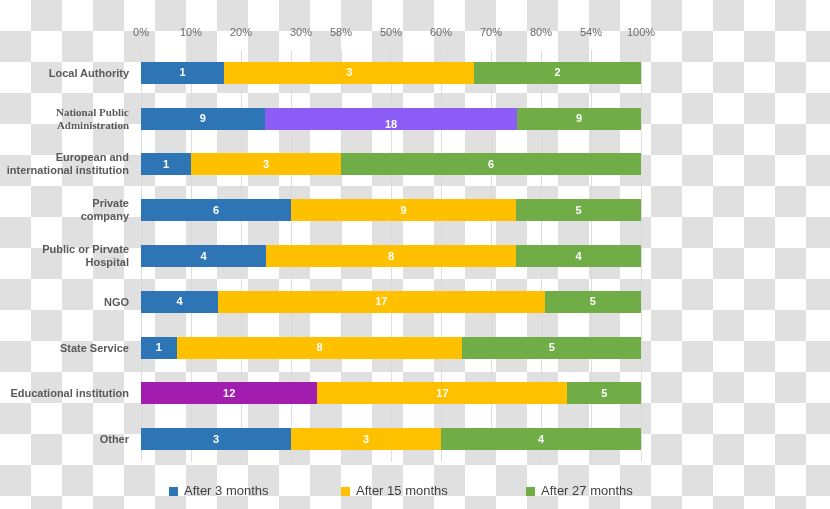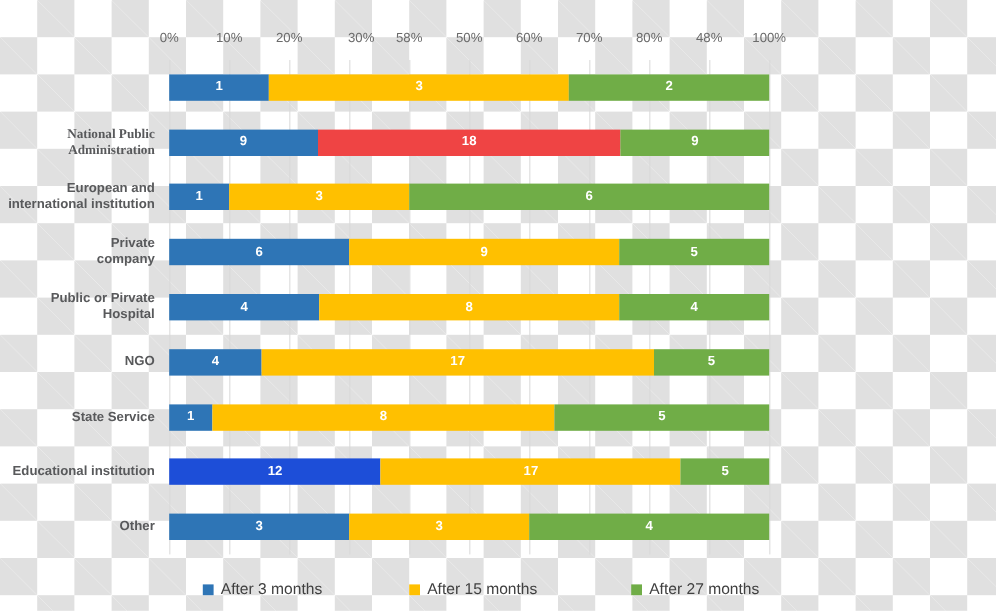--- a/index.html
+++ b/index.html
@@ -145,21 +145,21 @@
   <div id="x-axis">
       <div class="x-tick-label" style="left: 0px;">0%</div>
       <div class="x-tick-label" style="left: 50px;">10%</div>
       <div class="x-tick-label" style="left: 100px; text-align: center;">20%</div>
       <div class="x-tick-label" style="left: 150px; padding-left: 20px;">30%</div>
       <div class="x-tick-label" style="left: 200px;">58%</div>
       <div class="x-tick-label" style="left: 250px;">50%</div>
       <div class="x-tick-label" style="left: 300px;">60%</div>
       <div class="x-tick-label" style="left: 350px;">70%</div>
       <div class="x-tick-label" style="left: 400px;">80%</div>
-      <div class="x-tick-label" style="left: 450px;">48%</div>
+      <div class="x-tick-label" style="left: 450px;">54%</div>
       <div class="x-tick-label" style="left: 500px;">100%</div>
     </div>
 
   <div id="plot-area">
       <div class="gridline" style="left: 0px;"></div>
       <div class="gridline" style="left: 50px;"></div>
       <div class="gridline" style="left: 100px;"></div>
       <div class="gridline" style="left: 150px;"></div>
       <div class="gridline" style="left: 200px;"></div>
       <div class="gridline" style="left: 250px;"></div>
@@ -176,21 +176,21 @@
           <span class="bar-seg-value">3</span>
         </div>
         <div class="bar-seg" style="background: rgb(112, 173, 71); width: 166.667px;">
           <span class="bar-seg-value">2</span>
         </div>
       </div>
       <div class="bar-row" style="top: 68.6667px;">
         <div class="bar-seg" style="background: rgb(46, 117, 182); width: 125px;">
           <span class="bar-seg-value">9</span>
         </div>
-        <div class="bar-seg" style="background: #ef4444; width: 255px;">
+        <div class="bar-seg" style="background: #8b5cf6; width: 255px; align-items: flex-end;">
           <span class="bar-seg-value">18</span>
         </div>
         <div class="bar-seg" style="background: rgb(112, 173, 71); width: 125px;">
           <span class="bar-seg-value">9</span>
         </div>
       </div>
       <div class="bar-row" style="top: 114.444px;">
         <div class="bar-seg" style="background: rgb(46, 117, 182); width: 50px;">
           <span class="bar-seg-value">1</span>
         </div>
@@ -239,21 +239,21 @@
           <span class="bar-seg-value">1</span>
         </div>
         <div class="bar-seg" style="background: rgb(255, 192, 0); width: 285.714px;">
           <span class="bar-seg-value">8</span>
         </div>
         <div class="bar-seg" style="background: rgb(112, 173, 71); width: 178.571px;">
           <span class="bar-seg-value">5</span>
         </div>
       </div>
       <div class="bar-row" style="top: 343.333px;">
-        <div class="bar-seg" style="background: #1d4ed8; width: 176.471px;">
+        <div class="bar-seg" style="background: #a21caf; width: 176.471px;">
           <span class="bar-seg-value">12</span>
         </div>
         <div class="bar-seg" style="background: rgb(255, 192, 0); width: 250px;">
           <span class="bar-seg-value">17</span>
         </div>
         <div class="bar-seg" style="background: rgb(112, 173, 71); width: 73.5294px;">
           <span class="bar-seg-value">5</span>
         </div>
       </div>
       <div class="bar-row" style="top: 389.111px;">
@@ -263,20 +263,21 @@
         <div class="bar-seg" style="background: rgb(255, 192, 0); width: 150px;">
           <span class="bar-seg-value">3</span>
         </div>
         <div class="bar-seg" style="background: rgb(112, 173, 71); width: 200px;">
           <span class="bar-seg-value">4</span>
         </div>
       </div>
     </div>
 
   <div id="y-axis">
+      <div class="y-cat-label" style="top: 22.8889px;">Local Authority</div>
       <div class="y-cat-label" style="top: 68.6667px; font-family: Liberation Serif, serif;">National Public
 Administration</div>
       <div class="y-cat-label" style="top: 114.444px;">European and
 international institution</div>
       <div class="y-cat-label" style="top: 160.222px; padding-left: 44px;">Private company</div>
       <div class="y-cat-label" style="top: 206px;">Public or Pirvate
 Hospital</div>
       <div class="y-cat-label" style="top: 251.778px;">NGO</div>
       <div class="y-cat-label" style="top: 297.556px;">State Service</div>
       <div class="y-cat-label" style="top: 343.333px;">Educational institution</div>

